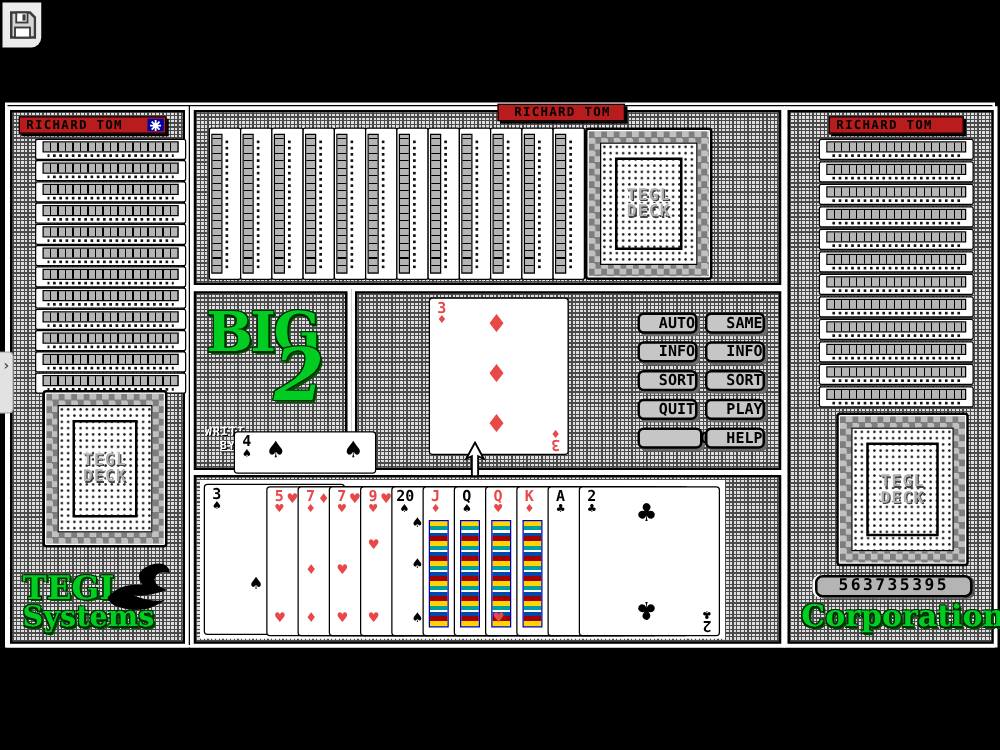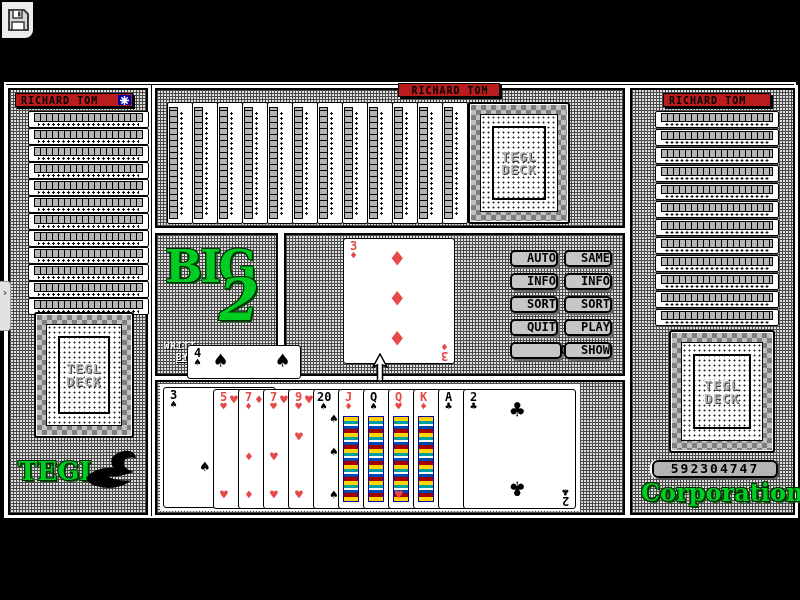--- a/index.html
+++ b/index.html
@@ -175,20 +175,21 @@
       <div class="deck-inner"></div>
       <div class="deck-label">
         <span>TEGL</span>
         <span>DECK</span>
       </div>
     </div>
     <div class="green-outline" style="left:8px;top:368px;font-size:26px;">TEGL</div>
     <svg class="cursor-arrow" style="left:66px;top:358px;z-index:6;" width="62" height="44" viewBox="0 0 62 44">
       <path d="M10 30 Q20 18 38 20 Q30 10 44 4 Q58 0 60 10 Q50 8 48 14 Q46 20 58 24 Q40 30 30 28 Q44 34 56 32 Q40 44 20 38 Q12 36 10 30 Z" fill="#000"></path>
     </svg>
+    <div class="green-outline" style="left:8px;top:392px;font-size:23px;">Systems</div>
   </div>
 
   <div class="panel dither" style="left:155px;top:88px;width:470px;height:140px;">
     <div class="strip-v" style="left:10px;top:12px;"></div>
     <div class="strip-v" style="left:35px;top:12px;"></div>
     <div class="strip-v" style="left:60px;top:12px;"></div>
     <div class="strip-v" style="left:85px;top:12px;"></div>
     <div class="strip-v" style="left:110px;top:12px;"></div>
     <div class="strip-v" style="left:135px;top:12px;"></div>
     <div class="strip-v" style="left:160px;top:12px;"></div>
@@ -243,21 +244,21 @@
     </div>
     <div class="gbtn" style="left:224px;top:15px;">AUTO</div>
     <div class="gbtn" style="left:278px;top:15px;">SAME</div>
     <div class="gbtn" style="left:224px;top:38px;">INFO</div>
     <div class="gbtn" style="left:278px;top:38px;">INFO</div>
     <div class="gbtn" style="left:224px;top:61px;">SORT</div>
     <div class="gbtn" style="left:278px;top:61px;">SORT</div>
     <div class="gbtn" style="left:224px;top:84px;">QUIT</div>
     <div class="gbtn" style="left:278px;top:84px;">PLAY</div>
     <div class="gbtn" style="left:224px;top:107px;padding-left:48px;">GAME</div>
-    <div class="gbtn" style="left:278px;top:107px;">SHOW</div>
+    <div class="gbtn" style="left:278px;top:107px;">HELP</div>
   </div>
 
   <div class="panel dither" style="left:155px;top:380px;width:470px;height:135px;">
     <div style="position:absolute;left:3px;top:2px;width:420px;height:127px;background:#fff;"></div>
 
     <div class="card black" style="left:6px;top:5px;width:113px;height:121px;">
       <div class="crank"><span>3</span><span class="s">♠</span></div>
       <span class="pip" style="left:36px;top:72px;font-size:16px;">♠</span>
     </div>
 
@@ -354,20 +355,20 @@
     <div class="deck-card" style="left:37px;top:240px;width:106px;height:123px;">
       <div class="deck-checker"></div>
       <div class="deck-dots"></div>
       <div class="deck-inner"></div>
       <div class="deck-label">
         <span>TEGL</span>
         <span>DECK</span>
       </div>
     </div>
   </div>
-  <div class="serial-badge">592304747</div>
+  <div class="serial-badge">563735395</div>
   <div class="green-outline" style="left:641px;top:481px;font-size:24px;z-index:10;">Corporation</div>
 
   <div class="edge-tab">
     <span>›</span>
   </div>
 
 </div>
 
 </body></html>

